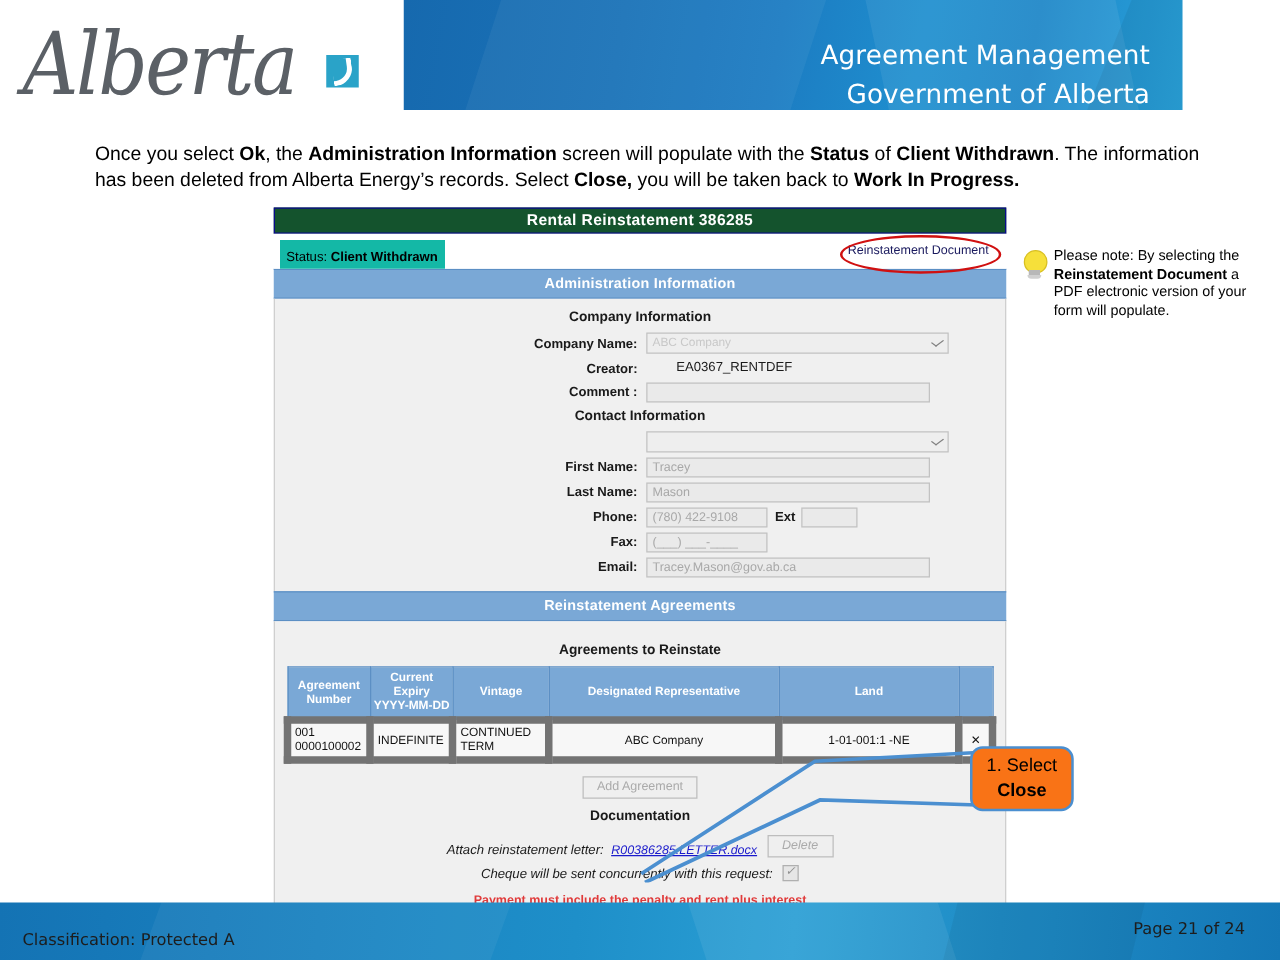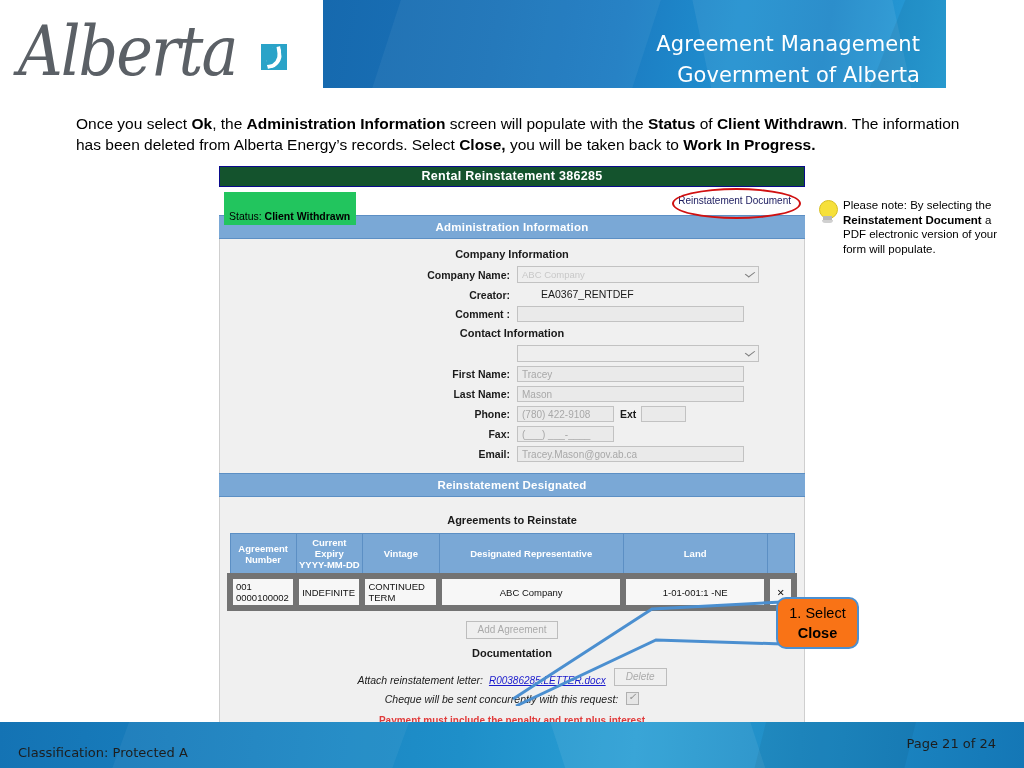--- a/index.html
+++ b/index.html
@@ -136,22 +136,22 @@
     letter-spacing: 0.3px;
   }
   #app-statusbar {
     position: relative;
     height: 28px;
     background: #ffffff;
   }
   #status-chip {
     position: absolute;
     left: 5px; top: 5px;
-    background: #22c55e;
-    padding: 18px 6px 3px 5px;
+    background: #14b8a6;
+    padding: 8px 6px 3px 5px;
     font-size: 10.5px;
     color: #000;
     white-space: nowrap;
   }
   #status-chip b { font-weight: bold; }
   #reinstatement-doc-link {
     position: absolute;
     right: 14px; top: 8px;
     font-size: 10px;
     color: #1a1a5e;
@@ -556,21 +556,21 @@
       <div class="form-label">Fax:</div>
       <div class="fld w-fax">(___) ___-____</div>
     </div>
 
     <div class="form-row" style="margin-bottom:2px;">
       <div class="form-label">Email:</div>
       <div class="fld w-wide">Tracey.Mason@gov.ab.ca</div>
     </div>
   </div>
 
-  <div class="section-header">Reinstatement Designated</div>
+  <div class="section-header">Reinstatement Agreements</div>
   <div class="section-body">
 
     <div class="sub-heading" style="margin:10px 0 7px 0;">Agreements to Reinstate</div>
 
     <table id="agreements-table">
       <colgroup>
         <col style="width:62px">
           <col style="width:62px">
           <col style="width:72px">
         <col style="width:172px">

